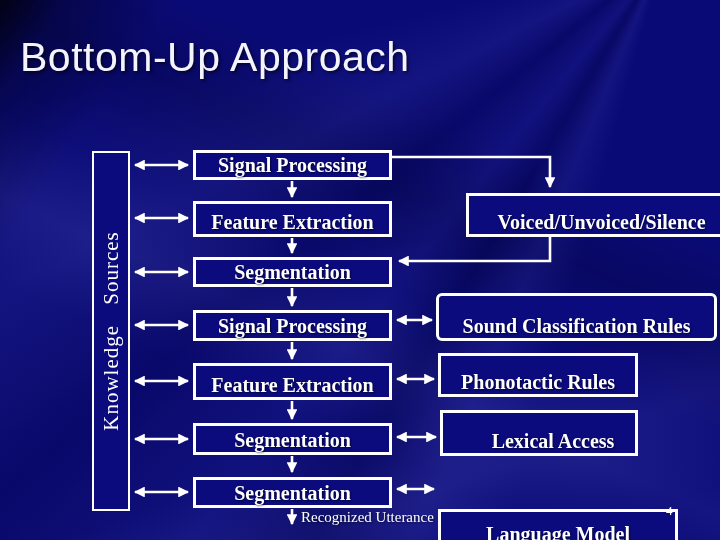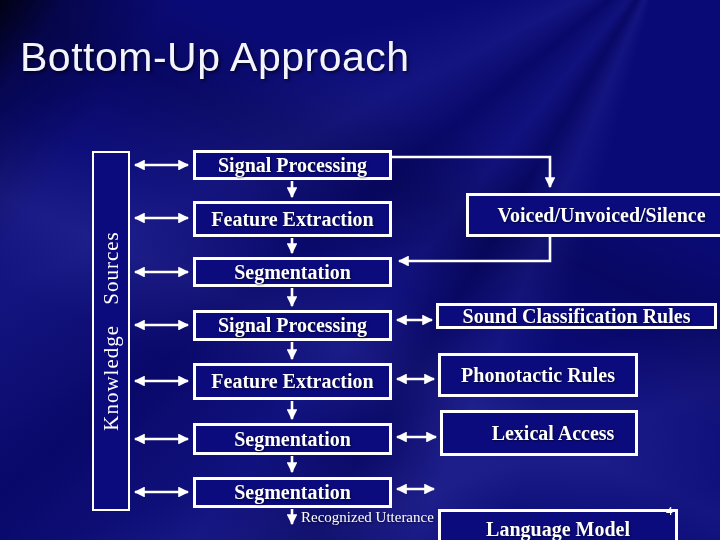--- a/index.html
+++ b/index.html
@@ -17,21 +17,21 @@
       linear-gradient(160deg, rgba(0,0,0,0) 70%, rgba(130,130,235,0.10) 81%, rgba(0,0,0,0) 93%);
     font-family:"Liberation Serif", serif;
   }
   .title{
     position:absolute;left:0;top:36px;width:720px;text-align:left;
     font-family:"Liberation Sans", sans-serif;font-size:41px;line-height:1.05;
     color:#f4f4ff;letter-spacing:0.5px;text-shadow:2px 2px 3px rgba(0,0,0,0.55);padding-left:20px;
   }
   .box{
     position:absolute;box-sizing:border-box;border:3px solid #ffffff;
-    background:#0b0b7e;display:flex;align-items:center;justify-content:center;
+    background:#0b0b7e;display:flex;align-items:flex-end;justify-content:center;
     color:#ffffff;font-weight:bold;font-size:20px;white-space:nowrap;
     text-shadow:1px 1px 2px rgba(0,0,0,0.6);
   }
   .ks{
     position:absolute;box-sizing:border-box;left:92px;top:151px;width:38px;height:360px;
     border:2.5px solid #ffffff;background:#0b0b7e;
   }
   .ks span{
     position:absolute;left:50%;top:50%;
     transform:translate(-50%,-50%) rotate(-90deg);white-space:nowrap;
@@ -41,21 +41,21 @@
   .m{left:193px;width:199px;}
   .m1{top:150px;height:30px;}
   .m2{top:201px;height:36px;}
   .m3{top:257px;height:30px;}
   .m4{top:310px;height:31px;}
   .m5{top:363px;height:37px;}
   .m6{top:423px;height:32px;}
   .m7{top:477px;height:31px;}
   
   .r1{left:432px;top:193px;width:271px;height:44px;margin-left:34px;}
-  .r2{left:436px;top:303px;width:281px;height:26px;}
+  .r2{left:436px;top:293px;width:281px;height:48px;border-radius:6px;}
   .r3{left:438px;top:353px;width:200px;height:44px;}
   .r4{left:440px;top:410px;width:198px;height:46px;padding-left:28px;}
   .r5{left:438px;top:465px;width:240px;height:40px;margin-top:44px;}
   .output{
     position:absolute;left:301px;top:509px;color:#ffffff;font-size:15px;
     white-space:nowrap;text-shadow:1px 1px 2px rgba(0,0,0,0.5);
   }
   .pagenum{position:absolute;left:666px;top:503px;color:#ffffff;font-size:13px;}
   svg.arrows{position:absolute;left:0;top:0;pointer-events:none;}
 </style>

